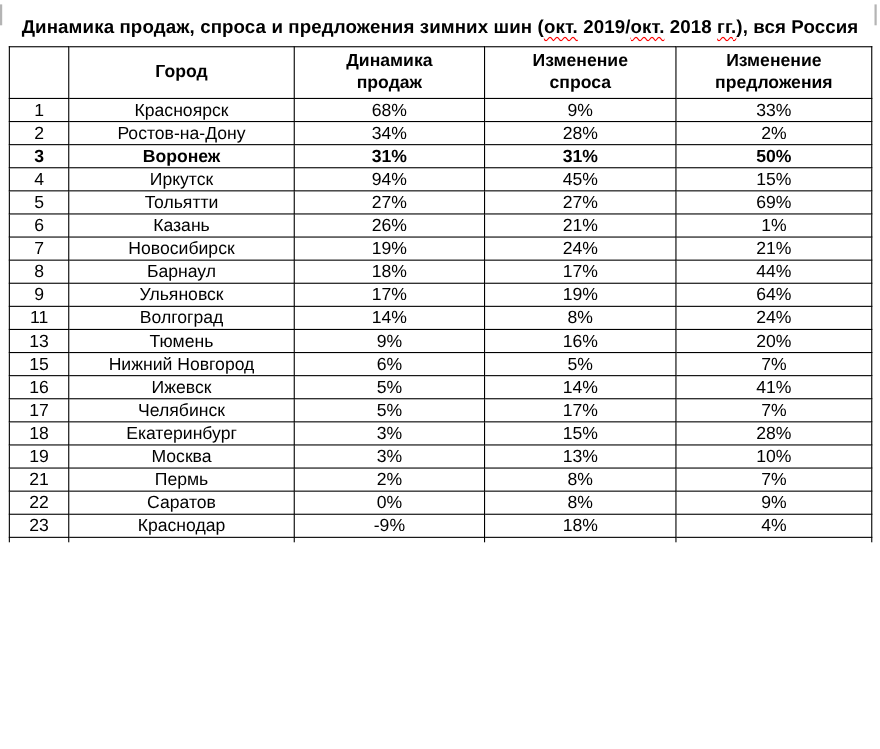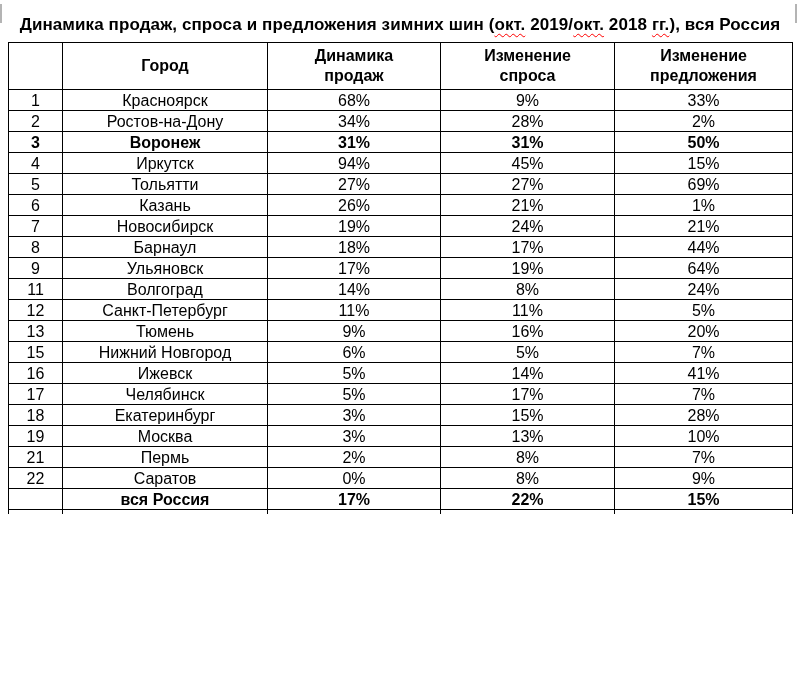--- a/index.html
+++ b/index.html
@@ -165,27 +165,20 @@
         <td>64%</td>
       </tr>
       <tr>
         <td>11</td>
         <td>Волгоград</td>
         <td>14%</td>
         <td>8%</td>
         <td>24%</td>
       </tr>
       <tr>
-        <td>12</td>
-        <td>Санкт-Петербург</td>
-        <td>11%</td>
-        <td>11%</td>
-        <td>5%</td>
-      </tr>
-      <tr>
         <td>13</td>
         <td>Тюмень</td>
         <td>9%</td>
         <td>16%</td>
         <td>20%</td>
       </tr>
       <tr>
         <td>15</td>
         <td>Нижний Новгород</td>
         <td>6%</td>
@@ -227,26 +220,26 @@
         <td>8%</td>
         <td>7%</td>
       </tr>
       <tr>
         <td>22</td>
         <td>Саратов</td>
         <td>0%</td>
         <td>8%</td>
         <td>9%</td>
       </tr>
-      <tr class="bold-row">
-        <td></td>
-        <td>вся Россия</td>
-        <td>17%</td>
-        <td>22%</td>
-        <td>15%</td>
+      <tr>
+        <td>23</td>
+        <td>Краснодар</td>
+        <td>-9%</td>
+        <td>18%</td>
+        <td>4%</td>
       </tr>
       <tr class="cut-row">
         <td></td>
         <td></td>
         <td></td>
         <td></td>
         <td></td>
       </tr>
     </tbody>
 </table>

